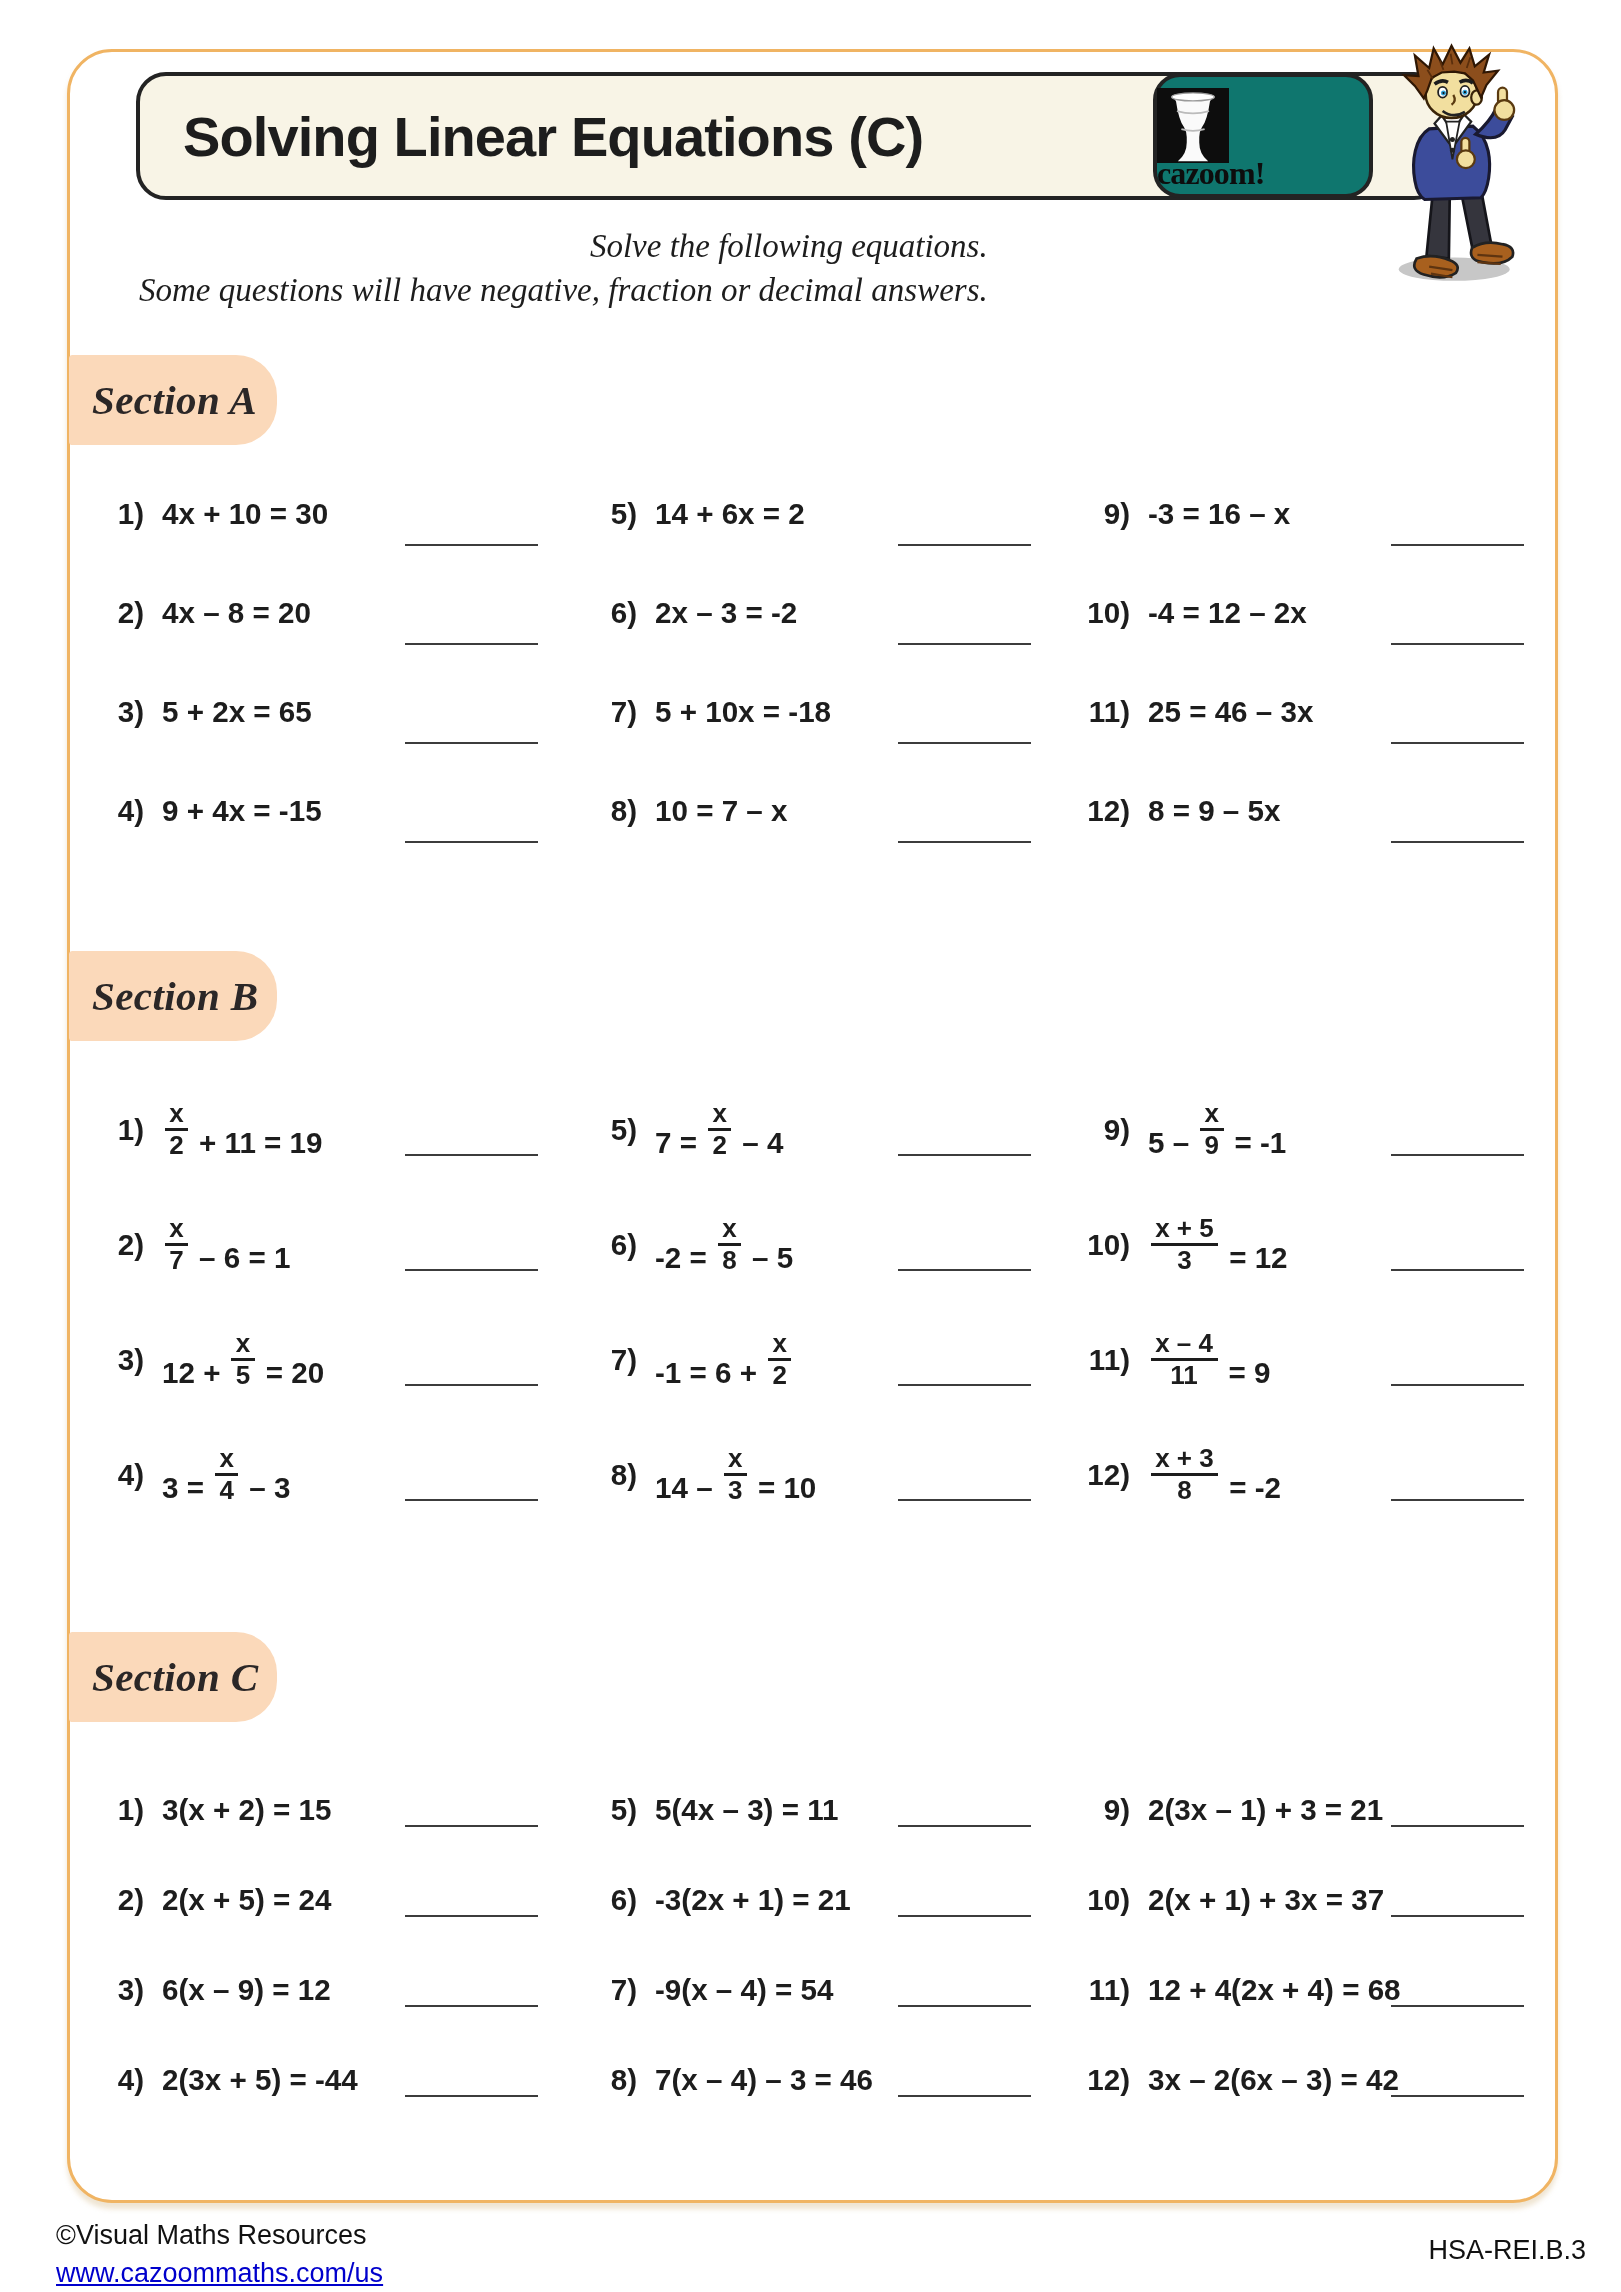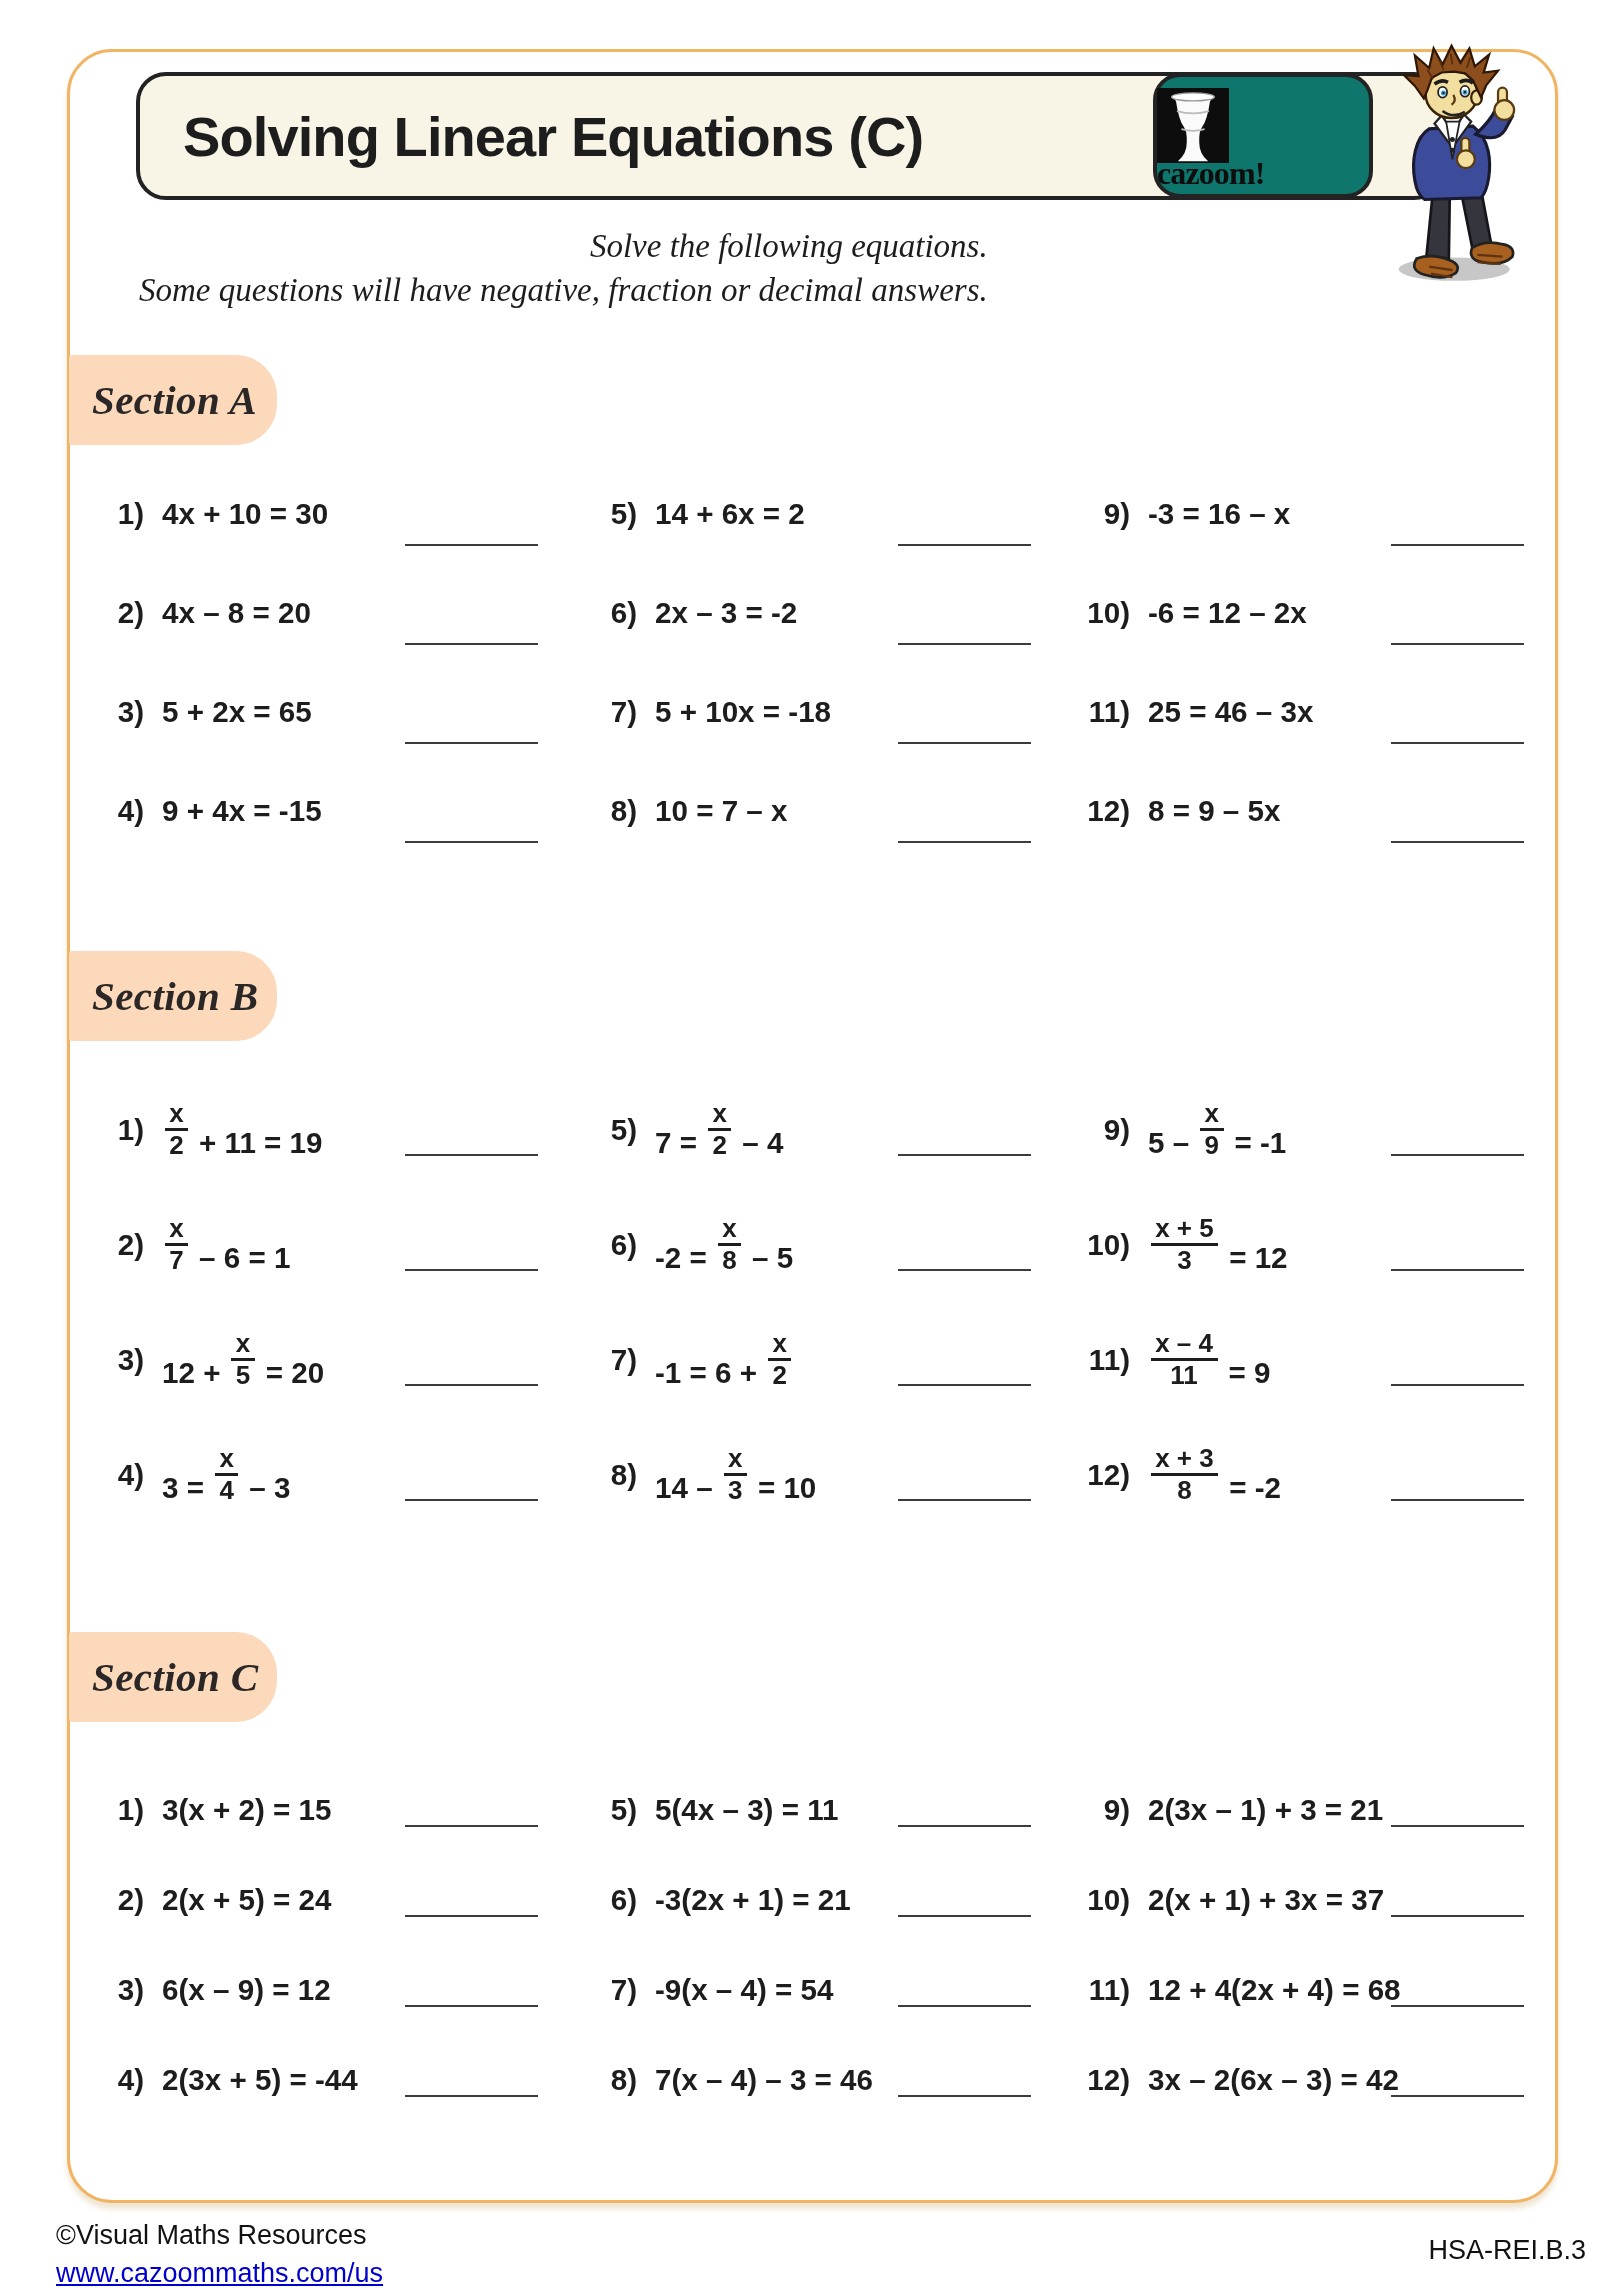--- a/index.html
+++ b/index.html
@@ -206,21 +206,21 @@
     <div class="qa-cell">
       <div class="qrow">
         <span class="qnum">9)</span>
         <span class="qeq"><span>-3 = 16 – x</span></span>
       </div>
       <span class="answer-line"></span>
     </div>
     <div class="qa-cell">
       <div class="qrow">
         <span class="qnum">10)</span>
-        <span class="qeq"><span>-6 = 12 – 2x</span></span>
+        <span class="qeq"><span>-4 = 12 – 2x</span></span>
       </div>
       <span class="answer-line"></span>
     </div>
     <div class="qa-cell">
       <div class="qrow">
         <span class="qnum">11)</span>
         <span class="qeq"><span>25 = 46 – 3x</span></span>
       </div>
       <span class="answer-line"></span>
     </div>

